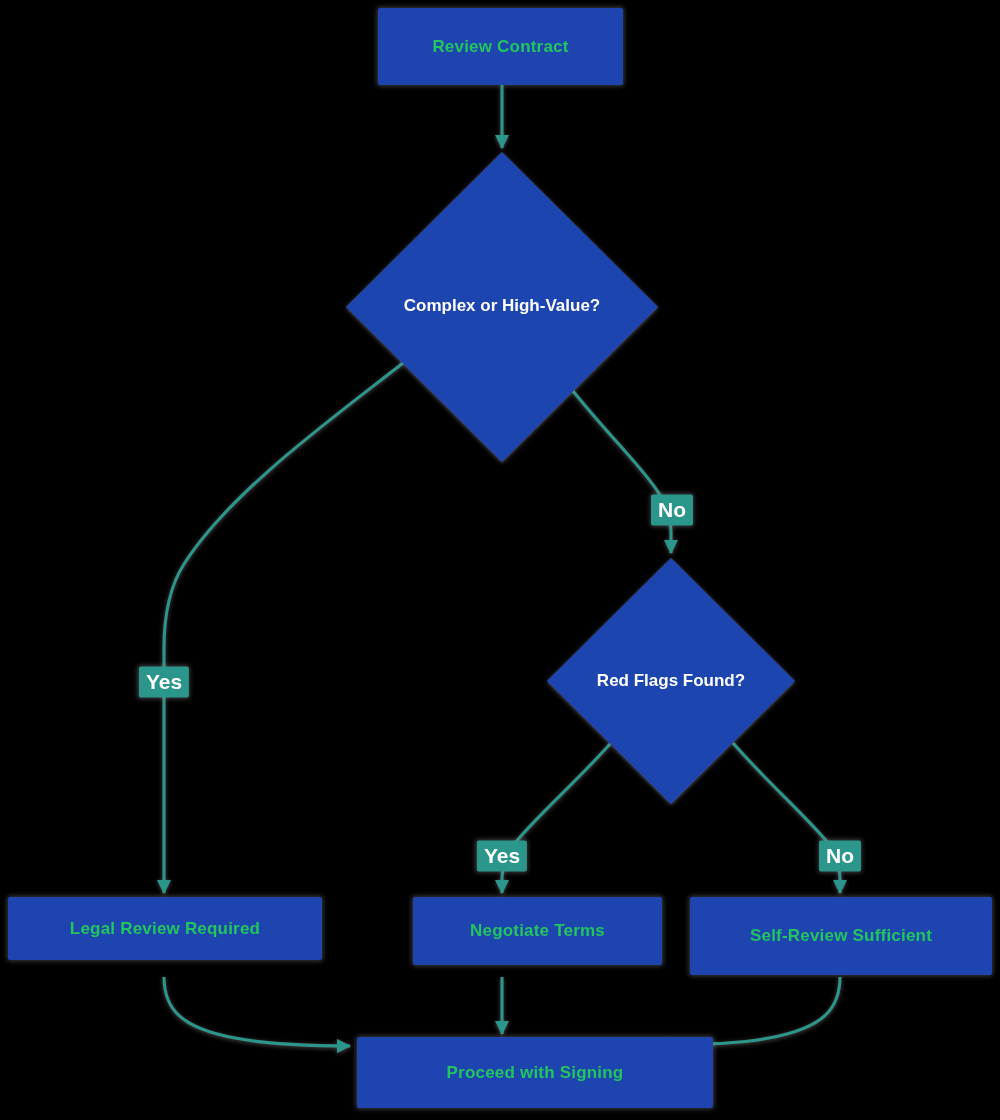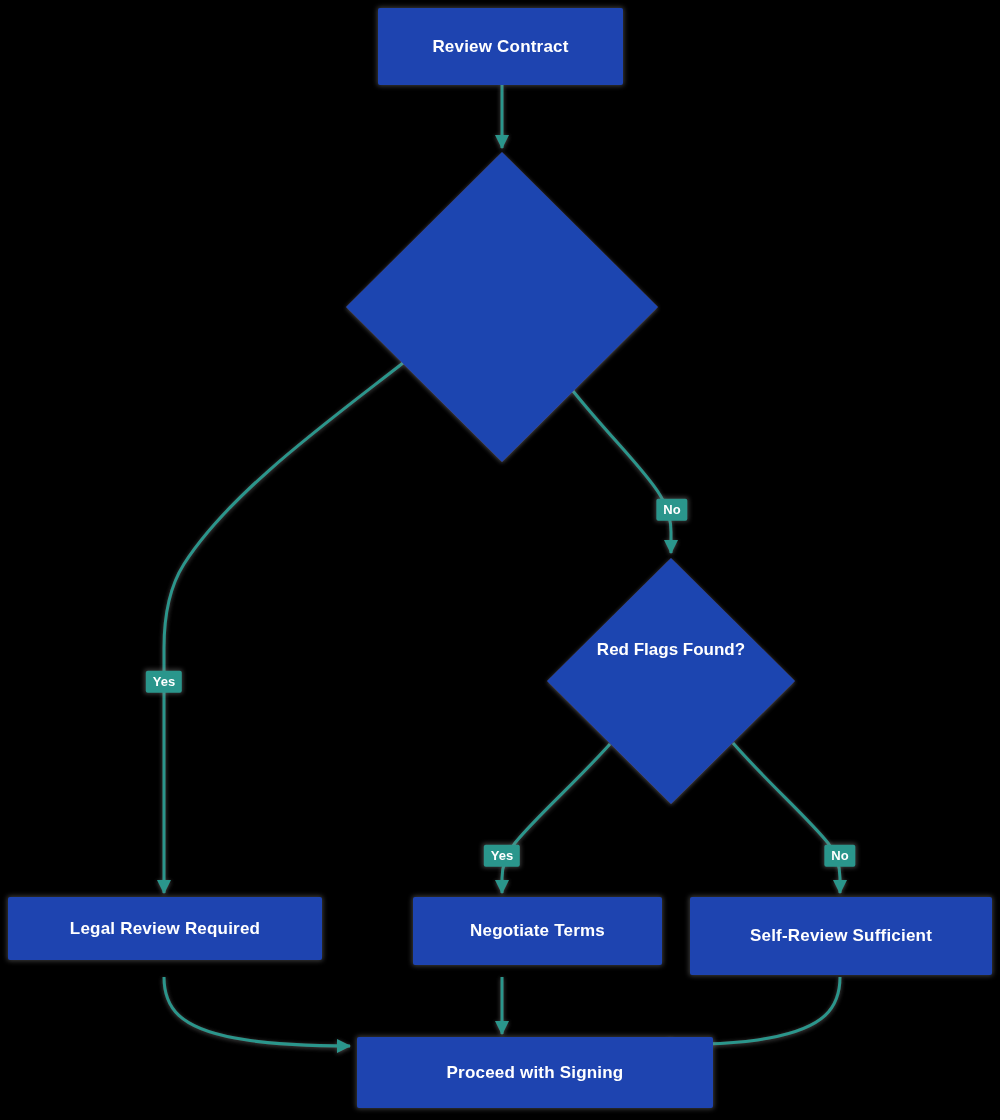--- a/index.html
+++ b/index.html
@@ -7,42 +7,42 @@
     position:relative;
     width:1000px;height:1120px;
     background:#000;
     font-family:"Liberation Sans", sans-serif;
     overflow:hidden;
   }
   .edges{position:absolute;left:0;top:0;width:1000px;height:1120px;}
   .node{
     position:absolute;
     background:#1e44b0;
-    color:#ffffff;
+    color:#22c55e;
     display:flex;align-items:center;justify-content:center;
     font-size:17px;font-weight:600;
     text-align:center;
     border-radius:2px;
     box-shadow:0 0 5px 1px rgba(140,140,140,0.45);
     letter-spacing:.2px;
   }
   .diamond-text{
     position:absolute;
     color:#fff;
     display:flex;align-items:center;justify-content:center;
     font-size:17px;font-weight:600;
     text-align:center;
     transform:translate(-50%,-50%);
     pointer-events:none;
   }
   .edge-label{
     position:absolute;
     background:#2a968c;
     color:#fff;
-    font-size:13px;font-weight:600;
+    font-size:21px;font-weight:600;
     padding:4px 7px;
     border-radius:2px;
     transform:translate(-50%,-50%);
     box-shadow:0 0 4px 1px rgba(140,140,140,0.4);
     line-height:1.1;
   }
 </style>
 </head>
 <body>
 
@@ -88,22 +88,25 @@
   </div>
 
   <div class="node" style="left:690px;top:897px;width:302px;height:78px;">
     <span>Self-Review Sufficient</span>
   </div>
 
   <div class="node" style="left:357px;top:1037px;width:356px;height:71px;">
     <span>Proceed with Signing</span>
   </div>
 
+  <div class="diamond-text" style="left:502px;top:306px;width:270px;">
+    <span>Complex or High-Value?</span>
+  </div>
 
-  <div class="diamond-text" style="left:671px;top:650px;width:210px;">
+  <div class="diamond-text" style="left:671px;top:681px;width:210px;">
     <span>Red Flags Found?</span>
   </div>
 
   <div class="edge-label" style="left:164px;top:682px;">Yes</div>
 
   <div class="edge-label" style="left:672px;top:510px;">No</div>
 
   <div class="edge-label" style="left:502px;top:856px;">Yes</div>
 
   <div class="edge-label" style="left:840px;top:856px;">No</div>

